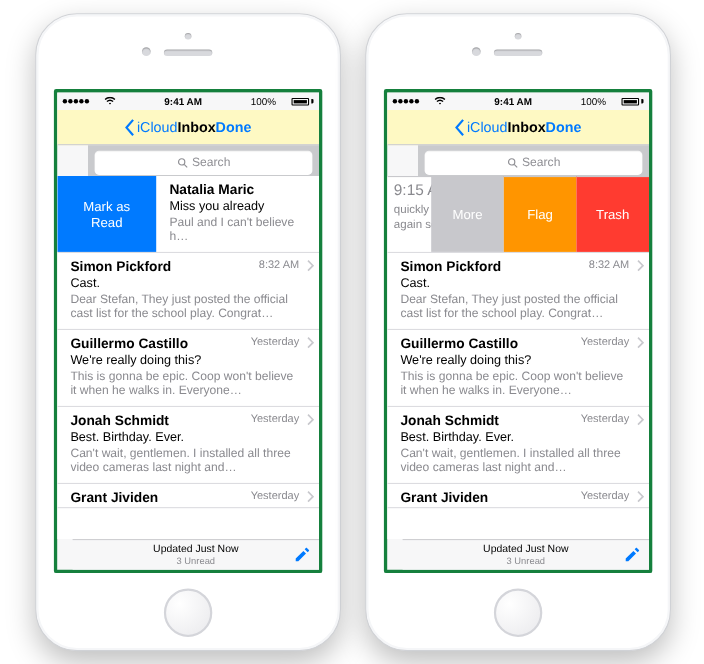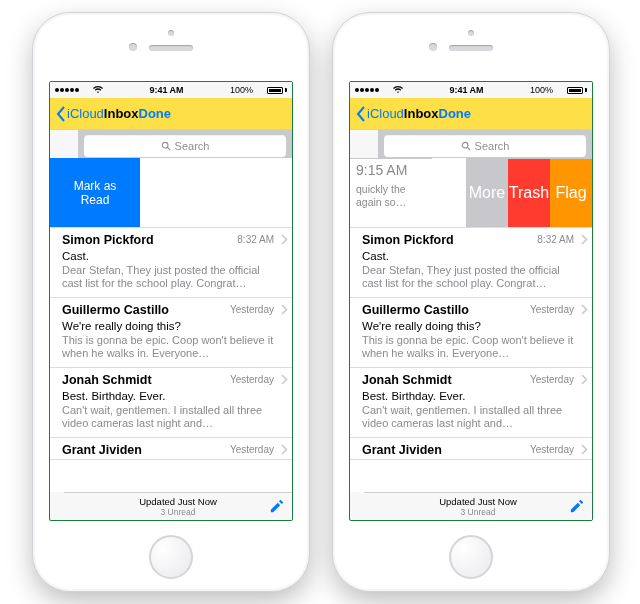--- a/index.html
+++ b/index.html
@@ -24,40 +24,40 @@
     position:absolute; top:17px; left:50%; width:6px; height:6px; margin-left:-3px;
     background:#d8d9dd; border-radius:50%; box-shadow:inset 0 1px 1px rgba(0,0,0,0.25);
   }
   .home-btn {
     position:absolute; bottom:12px; left:50%; width:44px; height:44px; margin-left:-22px;
     border:2px solid #d4d5da; border-radius:50%;
     background:radial-gradient(circle at 30% 30%, #ffffff, #e9e9ec);
   }
   .screen {
     position:absolute; top:68px; left:16px; right:16px; bottom:70px;
-    background:#f7f7f8; border:1px solid #15803d; border-radius:2px; overflow:hidden;
+    background:#f7f7f8; border:3px solid #15803d; border-radius:2px; overflow:hidden;
     font-size:11px;
   }
   
   .statusbar {
     height:16px; display:flex; align-items:center; justify-content:space-between;
     padding:0 5px; font-size:9px; color:#000; background:#f7f7f8;
   }
   .status-left,.status-right { display:flex; align-items:center; gap:14px; }
   .sig { display:flex; gap:1px; }
   .sig i { width:4px; height:4px; border-radius:50%; background:#000; display:block; }
   .wifi svg { width:10px; height:8px; display:block; }
   .batt { display:flex; align-items:center; gap:2px; }
   .batt .body { width:16px; height:7px; border:1px solid #000; border-radius:1px; position:relative; }
   .batt .body::after{ content:""; position:absolute; left:1px; top:1px; bottom:1px; right:1px; background:#000; }
   .batt .cap { width:2px; height:4px; background:#000; border-radius:0 1px 1px 0; }
   
   .navbar {
-    height:32px; display:flex; align-items:center; justify-content:flex-start;
-    padding:0 6px; background:#fde047; border-bottom:1px solid #cfcfd2;
+    height:32px; display:flex; align-items:center; justify-content:center;
+    padding:0 6px; background:#fef9c3; border-bottom:1px solid #cfcfd2;
   }
   .nav-left { display:flex; align-items:center; color:#007aff; font-size:13px; }
   .nav-left svg { width:10px; height:16px; display:block; margin-right:1px; }
   .nav-title { font-weight:600; font-size:13px; color:#000; }
   .nav-right{ color:#007aff; font-size:13px; font-weight:600; }
   
   .searchwrap { background:#c9cacd; padding:5px 6px; border-bottom:1px solid #b9bbbe;margin-left:28px; }
   .searchfield {
     background:#fff; height:22px; border-radius:4px; display:flex;
     align-items:center; justify-content:center; color:#8f8f94; font-size:11px; gap:4px;
@@ -79,21 +79,21 @@
   .chev svg { width:7px; height:11px; display:block; }
   
   .mark-read {
     position:absolute; left:0; top:0; bottom:0; width:90px;
     background:#007aff; color:#fff; display:flex; align-items:center; justify-content:center;
     font-size:12px; line-height:14px; text-align:center; white-space:pre;
   }
   .row1-left .content { left:90px; right:0; }
   
   .row1-right .strip { position:absolute; right:0; top:0; bottom:0; display:flex; }
-  .strip .btn { width:42px; display:flex; align-items:center; justify-content:center; color:#fff; font-size:16px; border-top:1px solid #c8c8cc; }
+  .strip .btn { width:66px; display:flex; align-items:center; justify-content:center; color:#fff; font-size:12px; border-top:1px solid #c8c8cc; }
   .strip .more { background:#c8c8cc; }
   .strip .flag { background:#ff9500; }
   .strip .trash{ background:#ff3b30; }
   .row1-right .stub {
     position:absolute; left:0; top:0; bottom:0; width:82px; padding:5px 6px 0;
     color:#8a8a8f; font-size:10.5px; line-height:13px;
     border-top:1px solid #c8c8cc;
   }
   .row1-right .stub .stime { color:#8a8a8f; font-size:14px; }
   
@@ -165,20 +165,25 @@
             </svg>
           <span>Search</span>
         </div>
       </div>
 
       <div class="list">
 
         <div class="row row1-left">
           <div class="mark-read">Mark as
 Read</div>
+          <div class="content">
+            <div class="sender">Natalia Maric</div>
+            <div class="subject">Miss you already</div>
+            <div class="preview">Paul and I can't believe h<br>week went by. Come visi</div>
+          </div>
         </div>
 
         <div class="row">
           <div class="content" style="left:0;right:0;">
             <div class="sender">Simon Pickford</div>
             <div class="subject">Cast.</div>
             <div class="preview">Dear Stefan, They just posted the official cast list for the school play. Congrat…</div>
           </div>
           <div class="time">8:32 AM</div>
           <div class="chev">
@@ -301,22 +306,22 @@
 
       <div class="list">
 
         <div class="row row1-right">
           <div class="stub">
             <div class="stime">9:15 AM</div>
             <div style="padding-top:6px;">quickly the again so…</div>
           </div>
           <div class="strip">
             <div class="btn more">More</div>
+            <div class="btn flag">Flag</div>
             <div class="btn trash">Trash</div>
-            <div class="btn flag">Flag</div>
           </div>
         </div>
 
         <div class="row">
           <div class="content" style="left:0;right:0;">
             <div class="sender">Simon Pickford</div>
             <div class="subject">Cast.</div>
             <div class="preview">Dear Stefan, They just posted the official cast list for the school play. Congrat…</div>
           </div>
           <div class="time">8:32 AM</div>

